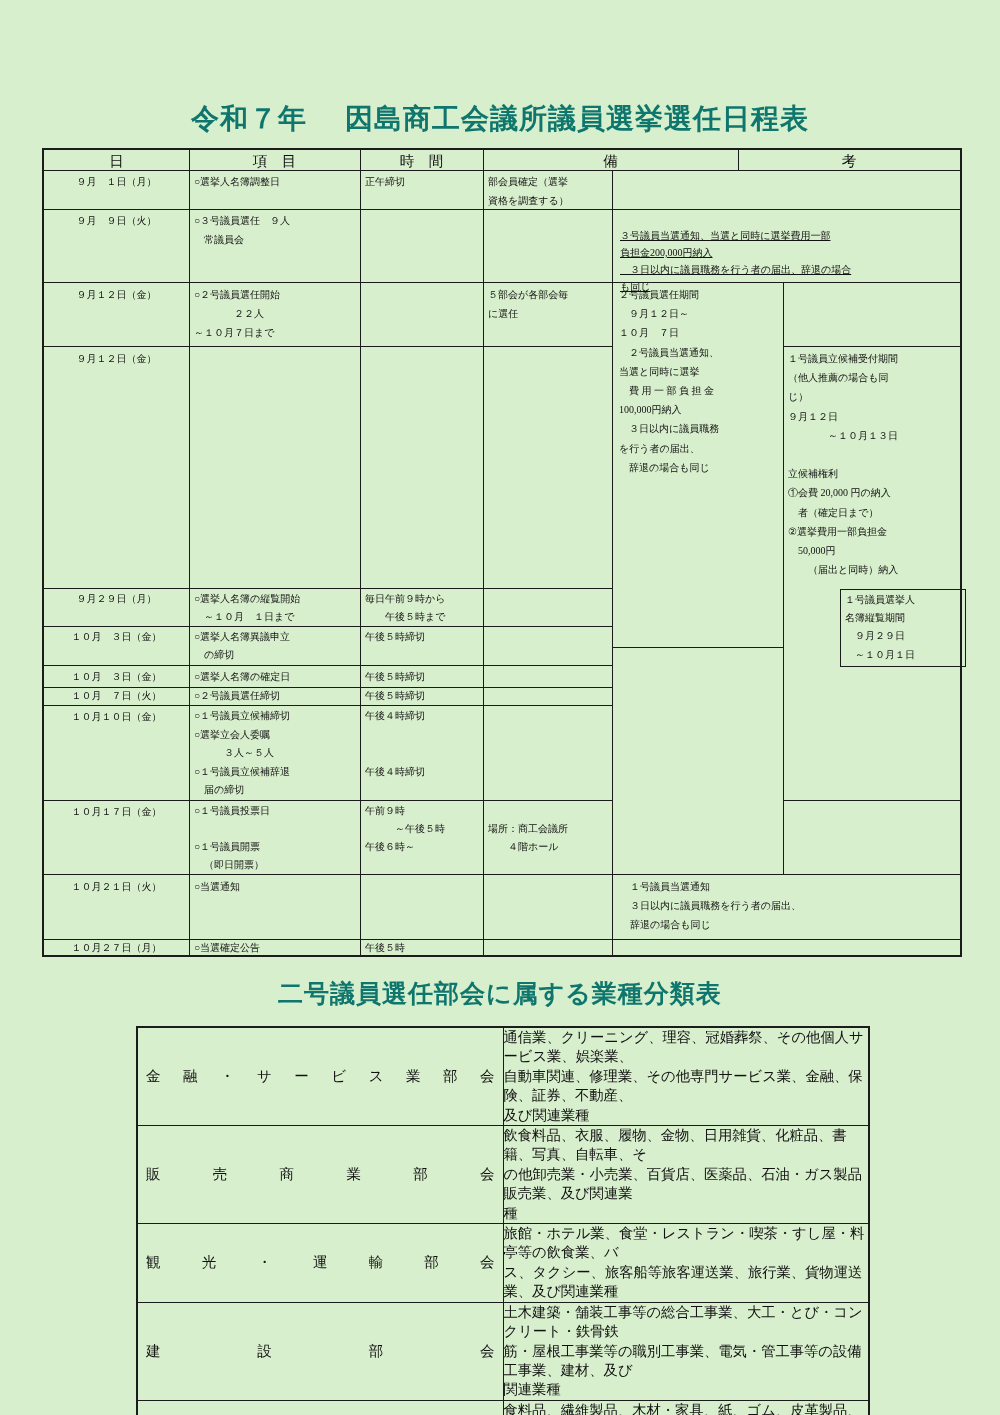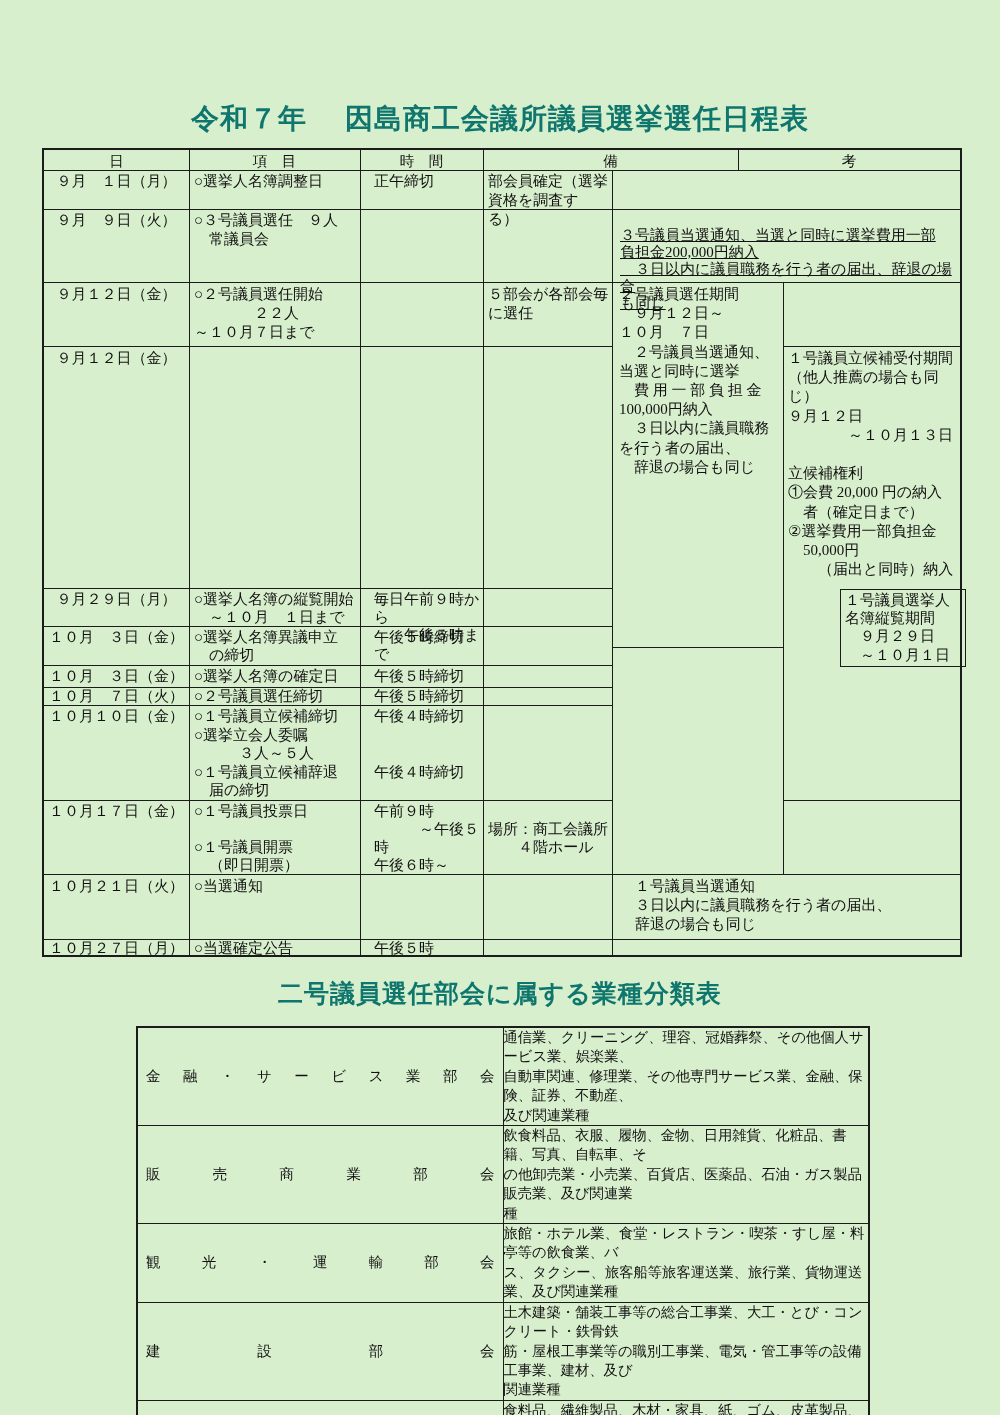--- a/index.html
+++ b/index.html
@@ -29,31 +29,31 @@
   .h5{top:476px;left:0;width:568px;}
   .h6{top:515px;left:0;width:568px;}
   .h7{top:537px;left:0;width:568px;}
   .h8{top:555px;left:0;width:568px;}
   .h9{top:497px;left:568px;width:171px;}
   .h10a{top:650px;left:0;width:568px;}
   .h10b{top:650px;left:739px;width:177px;}
   .h11{top:724px;left:0;width:916px;}
   .h12{top:789px;left:0;width:916px;}
 
-  .cell{position:absolute;white-space:pre-line;font-size:15px;line-height:19.2px;}
+  .cell{position:absolute;white-space:pre-line;font-size:10px;line-height:19.2px;}
   .hd{top:2px;text-align:center;font-size:14.5px;}
   .hd-date{left:0;width:145px;}
   .hd-item{left:145px;width:171px;}
   .hd-time{left:316px;width:123px;}
   .hd-bi{left:439px;width:255px;}
   .hd-ko{left:694px;width:222px;}
 
   .col-date{left:0;width:145px;text-align:center;}
   .col-item{left:150px;width:164px;}
-  .col-time{left:330px;width:116px;}
+  .col-time{left:321px;width:116px;}
   .col-note{left:444px;width:121px;}
   .y20{top:22px;}  .y59{top:61px;}  .y132{top:135px;} .y196{top:199px;}
   .y438{top:440px;}.y476{top:478px;}.y515{top:517px;}.y537{top:538px;}
   .y555{top:557px;}.y650{top:652px;}.y724{top:727px;}.y789{top:790px;}
   .lh-t{line-height:18.2px;}
   .slim{line-height:16px;}
   .r2rem{left:576px;top:77px;width:336px;line-height:17px;text-decoration:underline;}
   .midrem{left:575px;top:135px;width:162px;}
   .rightrem{left:744px;top:199px;width:170px;}
   .insetbox{left:796px;top:439px;width:116px;height:74px;border:1px solid #1b1b1b;padding:1px 4px;line-height:18.2px;}

